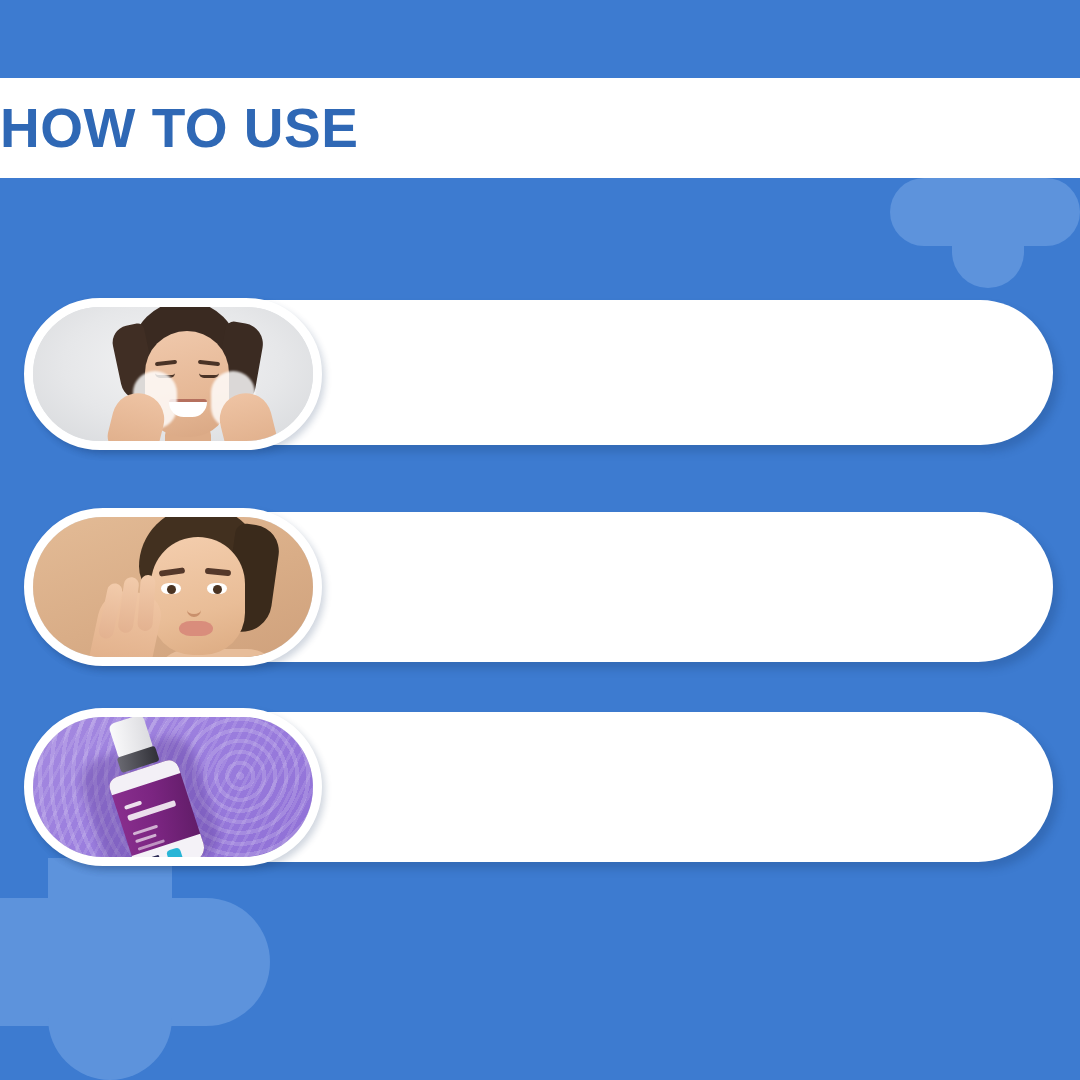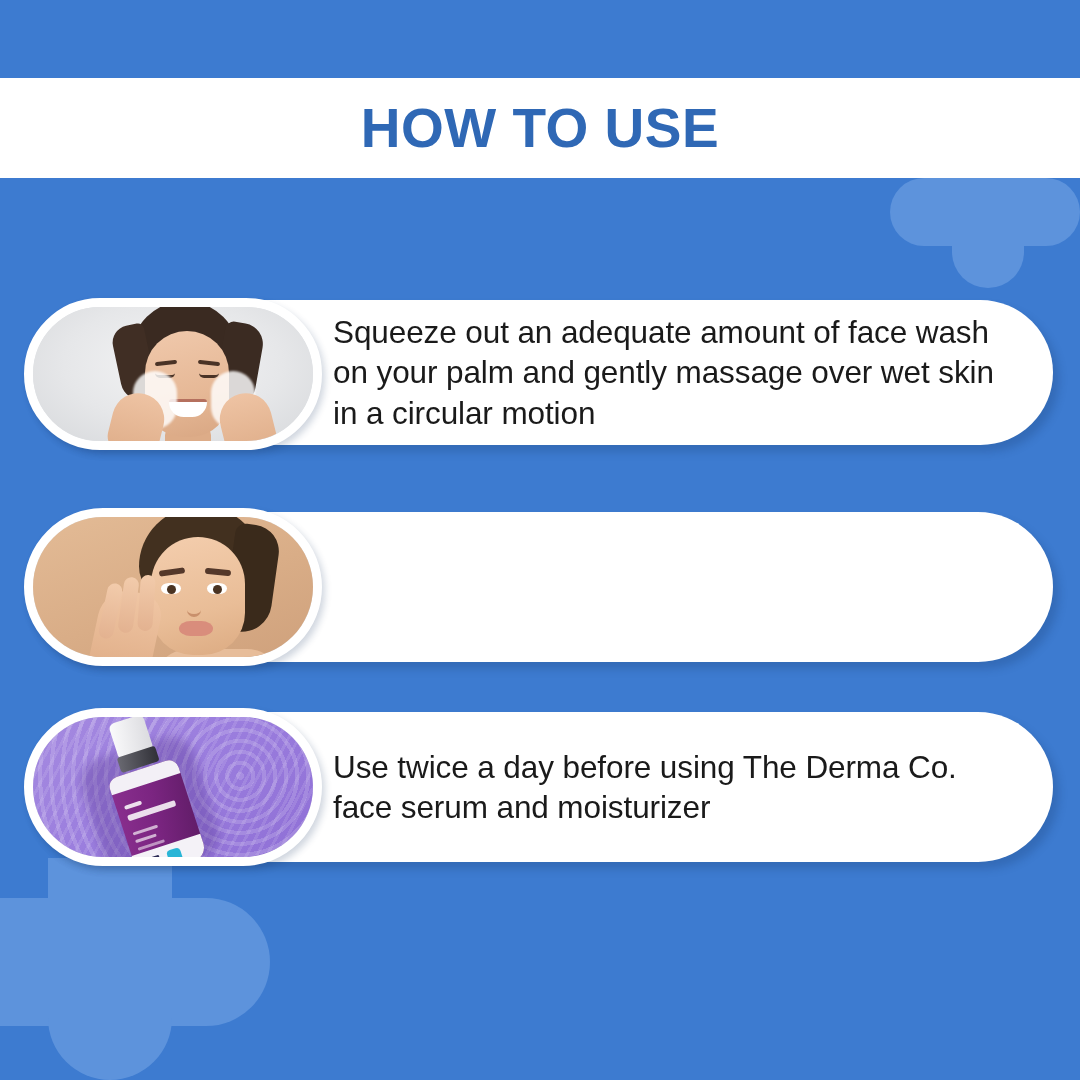--- a/index.html
+++ b/index.html
@@ -50,21 +50,20 @@
   }
 
   
   #header-band {
     position: absolute;
     left: 0; top: 78px;
     width: 1080px; height: 100px;
     background: #ffffff;
     display: flex;
     align-items: center;
-    justify-content: center;
   }
   #page-title {
     color: #2f68b5;
     font-size: 55px;
     font-weight: bold;
     letter-spacing: 0.5px;
     line-height: 1;
   }
 
   
@@ -316,21 +315,20 @@
         <div class="brow-r"></div>
         <div class="eye-l"></div>
         <div class="eye-r"></div>
         <div class="smile"></div>
         <div class="foam-l"></div>
         <div class="foam-r"></div>
         <div class="hand-l"></div>
         <div class="hand-r"></div>
       </div>
     </div>
-    <div class="step-text">Squeeze out an adequate amount of face wash on your palm and gently massage over wet skin in a circular motion</div>
   </div>
 
   <div class="step-card" id="step-card-1">
     <div class="step-thumb">
       <div class="thumb-art" id="thumb-art-1">
         <div class="shoulder"></div>
         <div class="hair"></div>
         <div class="hair-r"></div>
         <div class="face"></div>
         <div class="brow-l"></div>
@@ -366,16 +364,15 @@
               <div class="brand-l1"></div>
               <div class="brand-l2"></div>
             </div>
             <div class="brand-dot"></div>
           </div>
           <div class="cap"></div>
           <div class="collar"></div>
         </div>
       </div>
     </div>
-    <div class="step-text">Use twice a day before using The Derma Co. face serum and moisturizer</div>
   </div>
 
 </div>
 
 </body></html>

